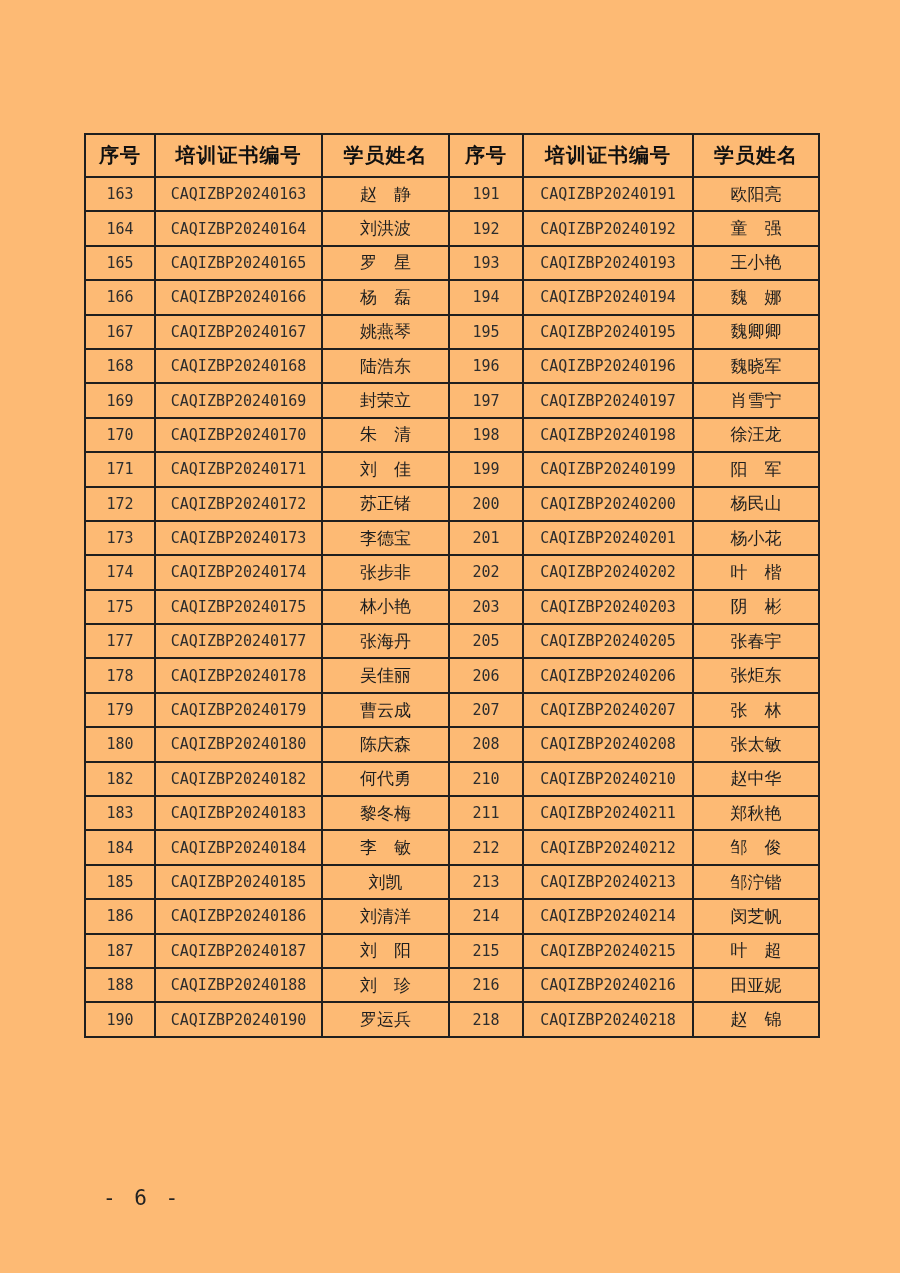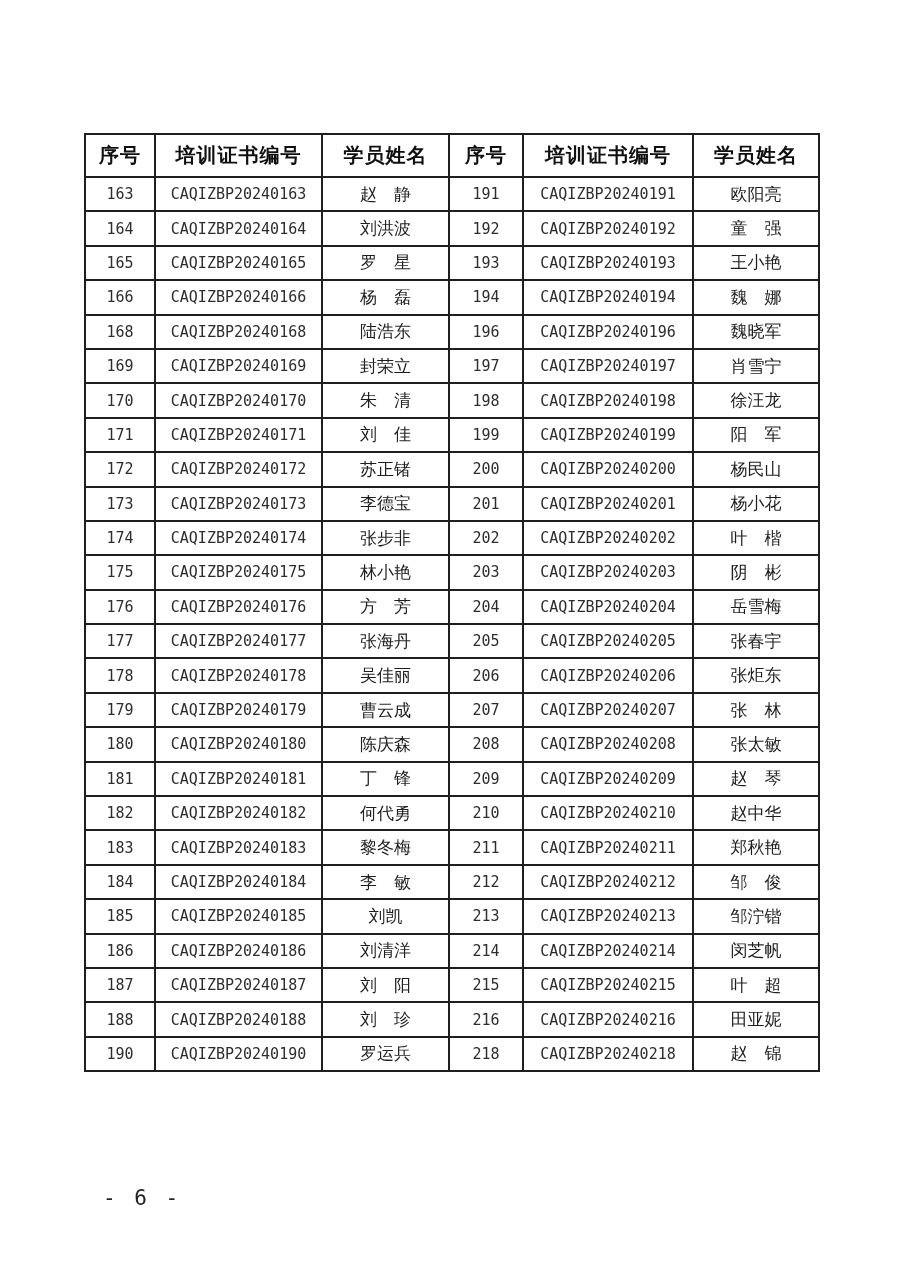--- a/index.html
+++ b/index.html
@@ -1,17 +1,17 @@
 <!DOCTYPE html>
 <html><head>
 <meta charset="utf-8">
 <style>
   html,body{margin:0;padding:0;background:#e8e8e8;}
   .page{
-    position:relative;width:900px;height:1273px;background:#ffffff;
+    position:relative;width:900px;height:1273px;background:#fdba74;
     overflow:hidden;font-family:"Liberation Serif",serif;
   }
   table.roster{
     position:absolute;left:84px;top:133px;width:734px;
     border-collapse:collapse;table-layout:fixed;
   }
   table.roster th, table.roster td{
     border:2px solid #1f1f1f;padding:0;overflow:hidden;white-space:nowrap;
   }
   table.roster thead tr{height:43px;}
@@ -83,20 +83,28 @@
         </tr>
         <tr>
           <td class="seq">166</td>
           <td class="cert">CAQIZBP20240166</td>
           <td class="name">杨　磊</td>
           <td class="seq">194</td>
           <td class="cert">CAQIZBP20240194</td>
           <td class="name">魏　娜</td>
         </tr>
         <tr>
+          <td class="seq">167</td>
+          <td class="cert">CAQIZBP20240167</td>
+          <td class="name">姚燕琴</td>
+          <td class="seq">195</td>
+          <td class="cert">CAQIZBP20240195</td>
+          <td class="name">魏卿卿</td>
+        </tr>
+        <tr>
           <td class="seq">168</td>
           <td class="cert">CAQIZBP20240168</td>
           <td class="name">陆浩东</td>
           <td class="seq">196</td>
           <td class="cert">CAQIZBP20240196</td>
           <td class="name">魏晓军</td>
         </tr>
         <tr>
           <td class="seq">169</td>
           <td class="cert">CAQIZBP20240169</td>
@@ -147,28 +155,20 @@
         </tr>
         <tr>
           <td class="seq">175</td>
           <td class="cert">CAQIZBP20240175</td>
           <td class="name">林小艳</td>
           <td class="seq">203</td>
           <td class="cert">CAQIZBP20240203</td>
           <td class="name">阴　彬</td>
         </tr>
         <tr>
-          <td class="seq">176</td>
-          <td class="cert">CAQIZBP20240176</td>
-          <td class="name">方　芳</td>
-          <td class="seq">204</td>
-          <td class="cert">CAQIZBP20240204</td>
-          <td class="name">岳雪梅</td>
-        </tr>
-        <tr>
           <td class="seq">177</td>
           <td class="cert">CAQIZBP20240177</td>
           <td class="name">张海丹</td>
           <td class="seq">205</td>
           <td class="cert">CAQIZBP20240205</td>
           <td class="name">张春宇</td>
         </tr>
         <tr>
           <td class="seq">178</td>
           <td class="cert">CAQIZBP20240178</td>
@@ -187,28 +187,20 @@
         </tr>
         <tr>
           <td class="seq">180</td>
           <td class="cert">CAQIZBP20240180</td>
           <td class="name">陈庆森</td>
           <td class="seq">208</td>
           <td class="cert">CAQIZBP20240208</td>
           <td class="name">张太敏</td>
         </tr>
         <tr>
-          <td class="seq">181</td>
-          <td class="cert">CAQIZBP20240181</td>
-          <td class="name">丁　锋</td>
-          <td class="seq">209</td>
-          <td class="cert">CAQIZBP20240209</td>
-          <td class="name">赵　琴</td>
-        </tr>
-        <tr>
           <td class="seq">182</td>
           <td class="cert">CAQIZBP20240182</td>
           <td class="name">何代勇</td>
           <td class="seq">210</td>
           <td class="cert">CAQIZBP20240210</td>
           <td class="name">赵中华</td>
         </tr>
         <tr>
           <td class="seq">183</td>
           <td class="cert">CAQIZBP20240183</td>

